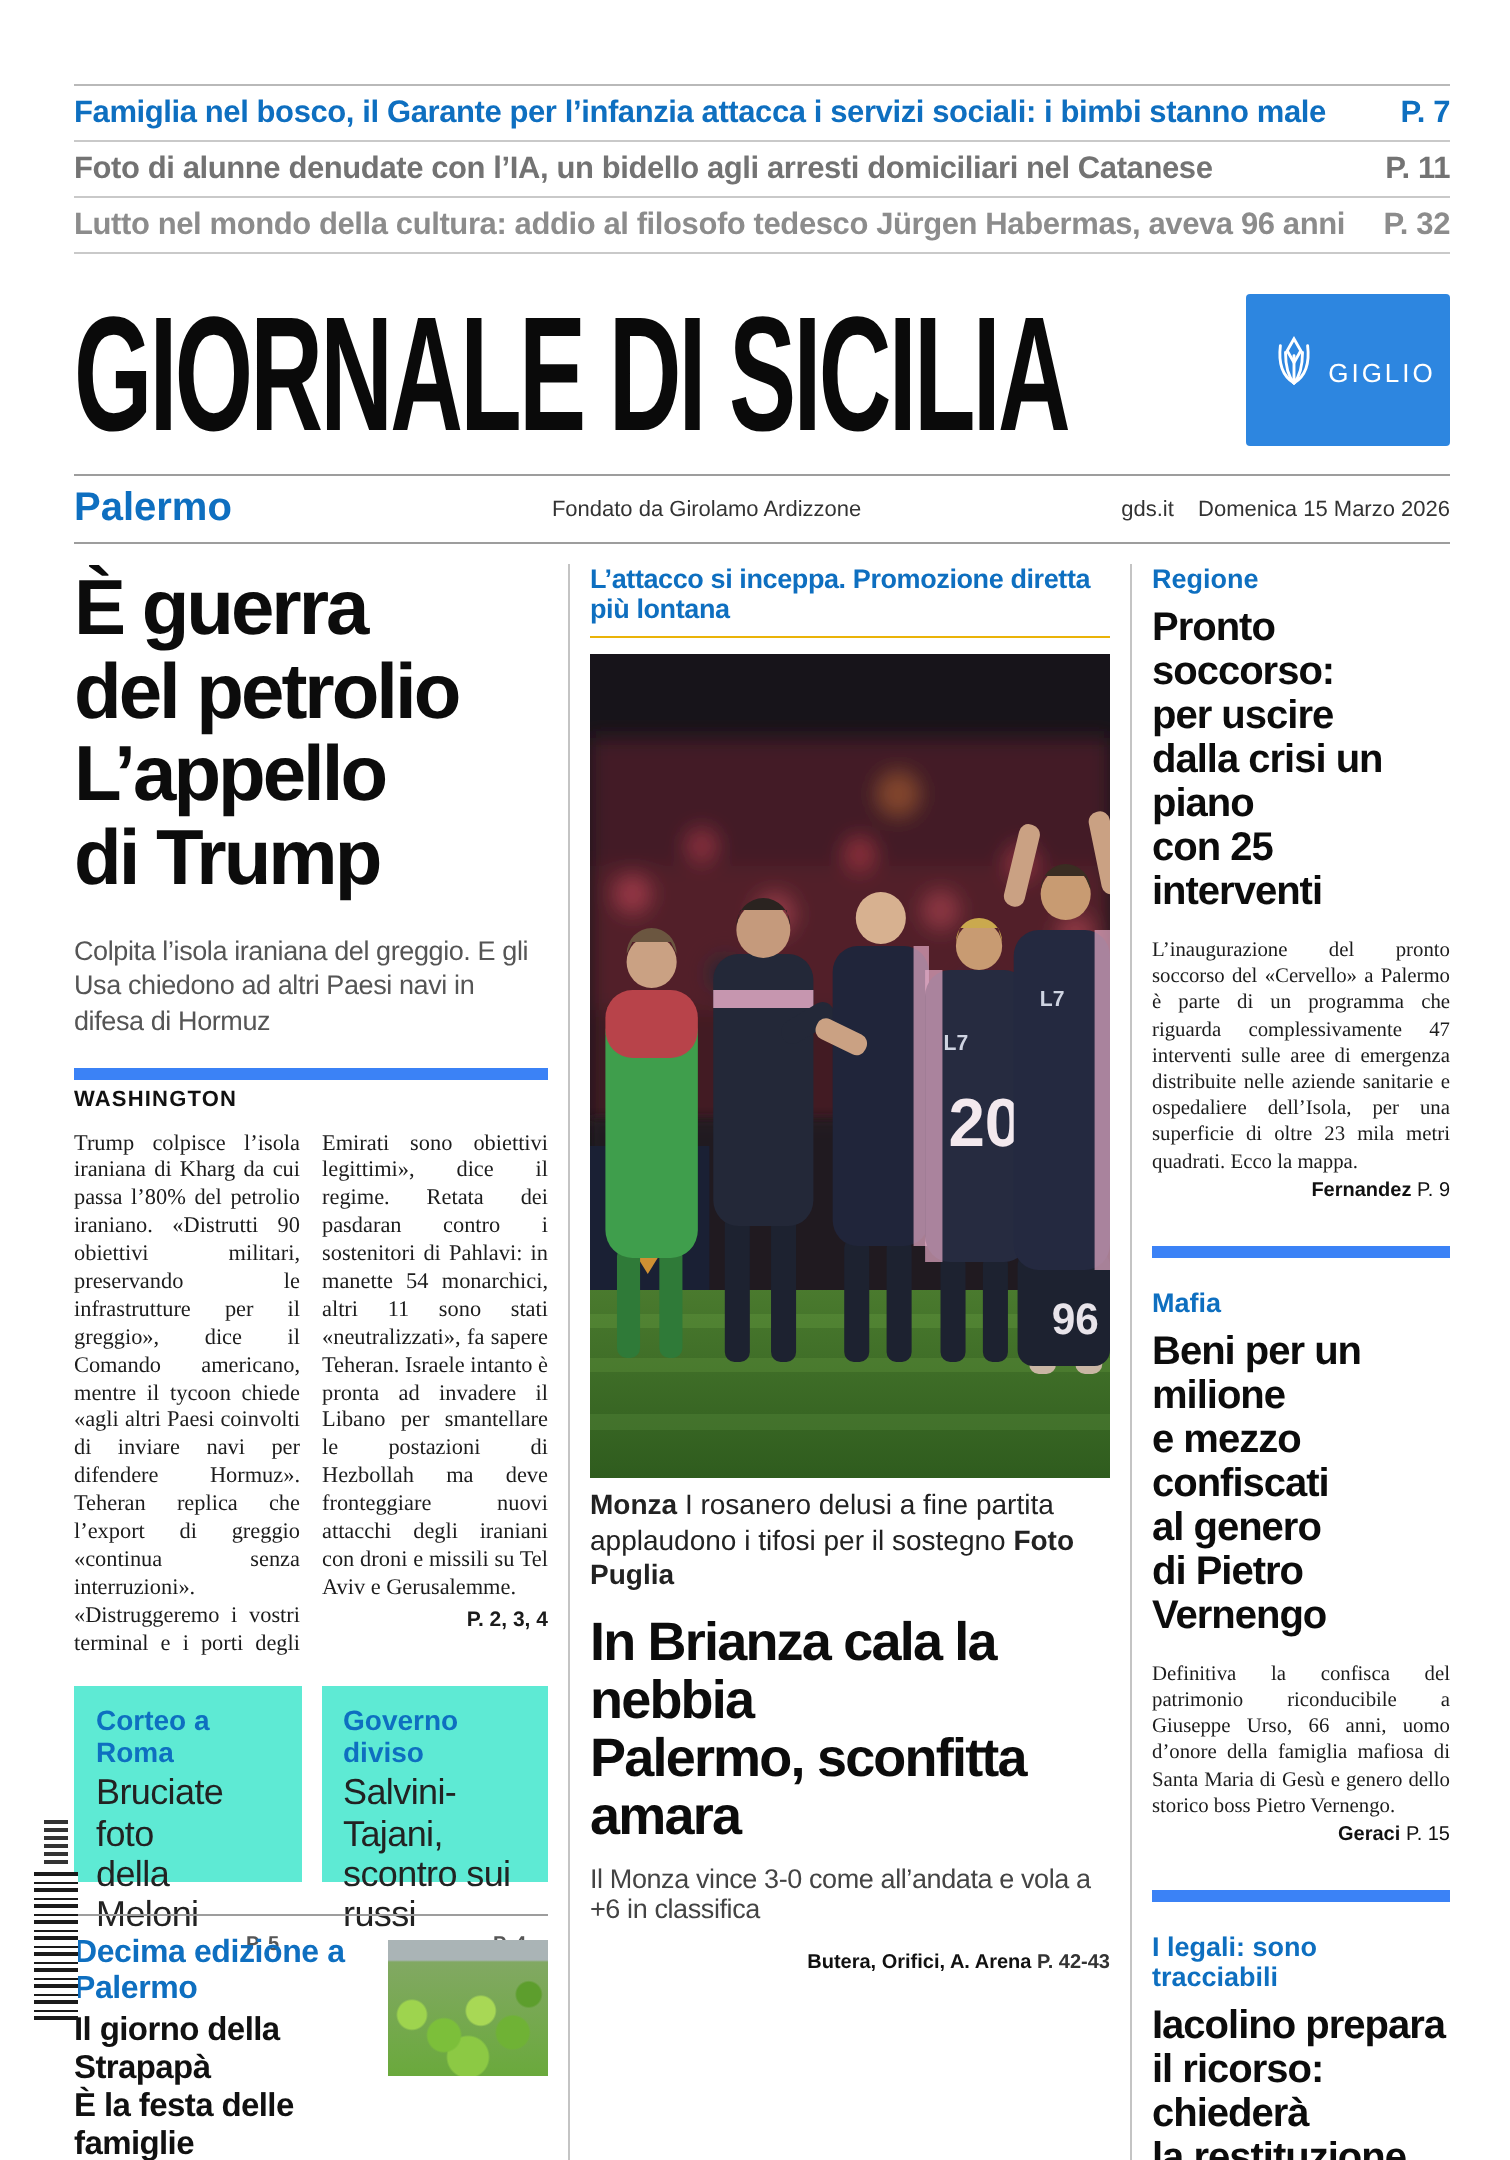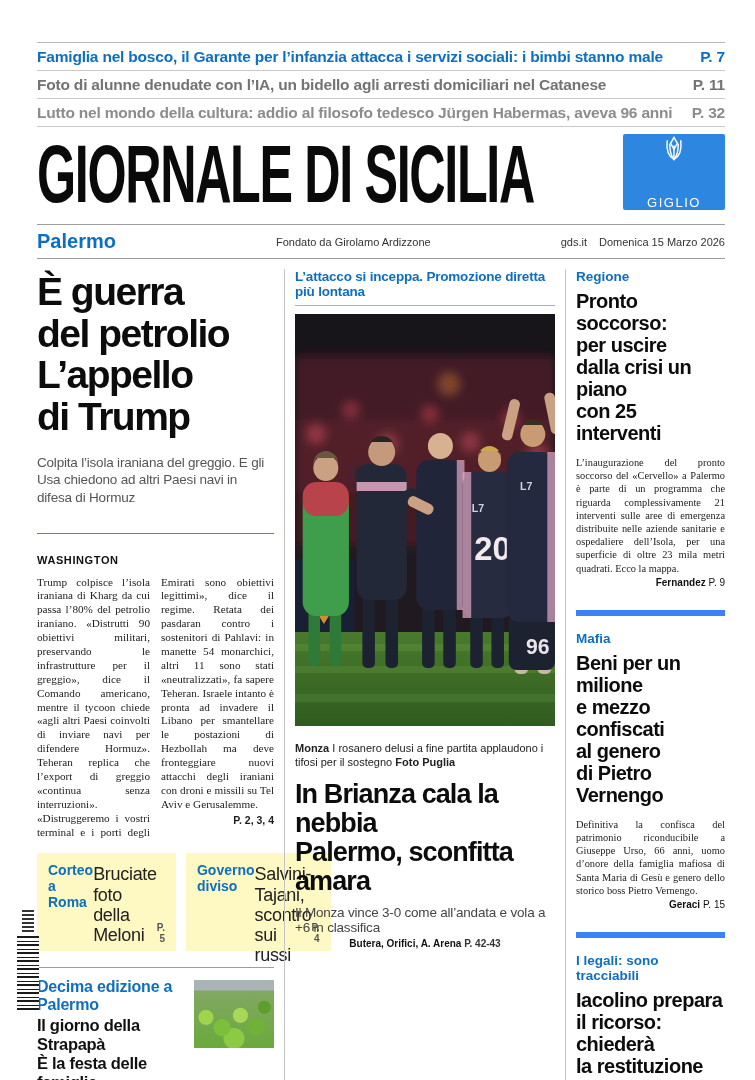--- a/index.html
+++ b/index.html
@@ -6,77 +6,77 @@
   body{width:755px;height:1080px;background:#fff;font-family:"Liberation Sans",sans-serif;color:#111;position:relative;overflow:hidden}
   .page{padding:14px 30px 0 37px}
   .pre{white-space:pre-line}
 
   
   .topstrip{margin-top:28px;border-top:1px solid #b9b9b9}
   .topstrip .row{display:flex;justify-content:space-between;align-items:center;height:27px;border-bottom:1px solid #c9c9c9;font-weight:bold;font-size:15.5px;letter-spacing:-.2px}
   .row.c-blue{color:#0e6fc0}.row.c-black{color:#737373}.row.c-gray{color:#8c8c8c}
 
   
-  .mast{display:flex;margin-top:7px;align-items:flex-start}
+  .mast{display:flex;margin-top:20px;align-items:flex-start}
   .mast-left{width:560px}
   .mast-title{font-size:74px;font-weight:bold;letter-spacing:-2px;line-height:1;white-space:nowrap;transform:scale(.68,1.1);transform-origin:0 0;height:80px;color:#0a0a0a}
   .edition{text-align:right;margin-top:2px;line-height:1.25}
   .edition .anno{font-weight:bold;font-size:11px}
   .edition .num{font-size:10px;color:#444}
   .edition .price{font-size:11px}
   .edition .note{font-size:7.5px;color:#777}
-  .logo-box{margin-left:auto;width:102px;height:76px;background:#2d86e0;border-radius:2px;display:flex;flex-direction:column;align-items:center;justify-content:space-between;color:#fff}
+  .logo-box{margin-left:auto;width:102px;height:76px;background:#2d86e0;border-radius:2px;display:flex;flex-direction:row;align-items:center;justify-content:center;color:#fff}
   .logo-box .lbl{font-size:13px;letter-spacing:1.5px;margin-top:3px}
 
   
   .infobar{margin-top:10px;border-top:1px solid #9d9d9d;border-bottom:1px solid #9d9d9d;height:33px;display:flex;align-items:center}
   .infobar .city{color:#0e6fc0;font-weight:bold;font-size:20px}
   .infobar .founder{font-size:11px;color:#333;margin-left:160px}
   .infobar .site{font-size:11px;color:#333;margin-left:130px}
   .infobar .date{font-size:11px;color:#333;margin-left:auto}
 
   
   .main{display:grid;grid-template-columns:247px 282px 1fr;column-gap:0;margin-top:10px}
   .col-left{padding-right:10px}
   .col-center{border-left:1px solid #c4c4c4;border-right:1px solid #c4c4c4;padding:0 10px}
   .col-right{padding-left:10px}
 
   
   .lead-h{font-size:39px;font-weight:bold;letter-spacing:-1.5px;line-height:1.07;color:#0c0c0c;margin-top:2px}
   .lead-stand{font-size:13.5px;color:#555;line-height:1.3;margin-top:16px;letter-spacing:-.2px}
-  .wash{border-top:1px solid #3b82f6;margin-top:26px;padding-top:20px}
+  .wash{border-top:6px solid #3b82f6;margin-top:14px;padding-top:4px}
   .dateline{font-size:11px;font-weight:bold;letter-spacing:.6px}
   .body-cols{margin-top:10px;font-family:"Liberation Serif",serif;font-size:11.2px;line-height:1.24;text-align:justify;columns:2;column-gap:11px;color:#1c1c1c}
   .body-cols .pgs{display:block;text-align:right;font-family:"Liberation Sans",sans-serif;font-weight:bold;font-size:10.5px;margin-top:2px}
   .boxrow{display:flex;gap:10px;margin-top:14px}
-  .gbox{flex:1;background:#fef9c3;padding:9px 11px 7px;height:82px;display:flex;}
+  .gbox{flex:1;background:#5eead4;padding:9px 11px 7px;height:82px;display:flex;flex-direction:column}
   .gbox .kick{color:#0e6fc0;font-weight:bold;font-size:14px}
   .gbox .ttl{font-size:18px;color:#222;line-height:1.12;margin-top:2px;letter-spacing:-.3px}
   .gbox .pg{margin-top:auto;text-align:right;font-size:10px;font-weight:bold;color:#555}
   .strapapa{border-top:1px solid #9d9d9d;margin-top:16px;padding-top:10px;position:relative;padding-right:88px}
   .strapapa .kick{color:#0e6fc0;font-weight:bold;font-size:16px;letter-spacing:-.2px}
   .strapapa .ttl{font-size:16.5px;font-weight:bold;line-height:1.15;margin-top:2px;letter-spacing:-.3px}
   .strapapa .photo{position:absolute;right:0;top:12px;width:80px;height:68px;background:
      linear-gradient(180deg,#aab4b6 0,#aab4b6 10px,transparent 11px),
      radial-gradient(circle at 15% 55%,#9ed44e 0 7px,transparent 8px),
      radial-gradient(circle at 35% 70%,#7cbf3a 0 8px,transparent 9px),
      radial-gradient(circle at 58% 52%,#a8d855 0 7px,transparent 8px),
      radial-gradient(circle at 78% 68%,#6fb235 0 8px,transparent 9px),
      radial-gradient(circle at 50% 86%,#8cc944 0 10px,transparent 11px),
      radial-gradient(circle at 88% 40%,#5d9e2d 0 6px,transparent 7px),
      linear-gradient(180deg,#86a86a 0,#6aa93c 100%)}
 
   
   .ckick{color:#0e6fc0;font-weight:bold;font-size:13.5px;border-bottom:1px solid #eab308;padding-bottom:6px;letter-spacing:-.2px}
   .photo-wrap{margin-top:8px;width:260px;height:412px}
-  .caption{font-size:11px;color:#222;margin-top:16px;line-height:1.25}
+  .caption{font-size:14px;color:#222;margin-top:5px;line-height:1.25}
   .caption b{font-weight:bold}
   .chead{font-size:27px;font-weight:bold;letter-spacing:-.9px;line-height:1.08;margin-top:10px;color:#0c0c0c}
   .cstand{font-size:13.5px;color:#444;margin-top:9px;letter-spacing:-.2px}
-  .cby{text-align:center;font-size:10px;font-weight:bold;margin-top:3px}
+  .cby{text-align:right;font-size:10px;font-weight:bold;margin-top:14px}
   .cby .pg{color:#333}
 
   
   .rsec{padding-bottom:12px;margin-bottom:10px}
   .rsec + .rsec{border-top:6px solid #3b82f6;padding-top:15px}
   .rkick{color:#0e6fc0;font-weight:bold;font-size:13.5px}
   .rhead{font-size:20px;font-weight:bold;letter-spacing:-.5px;line-height:1.1;margin-top:6px;color:#0c0c0c}
   .rbody{font-family:"Liberation Serif",serif;font-size:10.4px;line-height:1.27;text-align:justify;margin-top:12px;color:#1c1c1c}
   .rby{text-align:right;font-size:10px;margin-top:2px}
   .rby b{font-weight:bold}
@@ -270,21 +270,21 @@
       <div class="cby"><span>Butera, Orifici, A. Arena</span> <span class="pg">P. 42-43</span></div>
     </div>
 
     <div class="col-right">
       <div class="rsec">
         <div class="rkick">Regione</div>
         <div class="rhead pre">Pronto soccorso:
 per uscire
 dalla crisi un piano
 con 25 interventi</div>
-        <div class="rbody">L’inaugurazione del pronto soccorso del «Cervello» a Palermo è parte di un programma che riguarda complessivamente 21 interventi sulle aree di emergenza distribuite nelle aziende sanitarie e ospedaliere dell’Isola, per una superficie di oltre 23 mila metri quadrati. Ecco la mappa.</div>
+        <div class="rbody">L’inaugurazione del pronto soccorso del «Cervello» a Palermo è parte di un programma che riguarda complessivamente 47 interventi sulle aree di emergenza distribuite nelle aziende sanitarie e ospedaliere dell’Isola, per una superficie di oltre 23 mila metri quadrati. Ecco la mappa.</div>
         <div class="rby"><b>Fernandez</b> <span>P. 9</span></div>
       </div>
       <div class="rsec">
         <div class="rkick">Mafia</div>
         <div class="rhead pre">Beni per un milione
 e mezzo confiscati
 al genero
 di Pietro Vernengo</div>
         <div class="rbody">Definitiva la confisca del patrimonio riconducibile a Giuseppe Urso, 66 anni, uomo d’onore della famiglia mafiosa di Santa Maria di Gesù e genero dello storico boss Pietro Vernengo.</div>
         <div class="rby"><b>Geraci</b> <span>P. 15</span></div>

